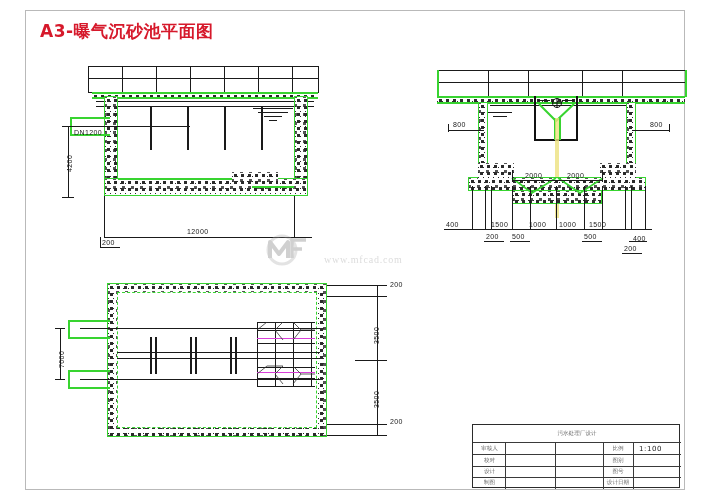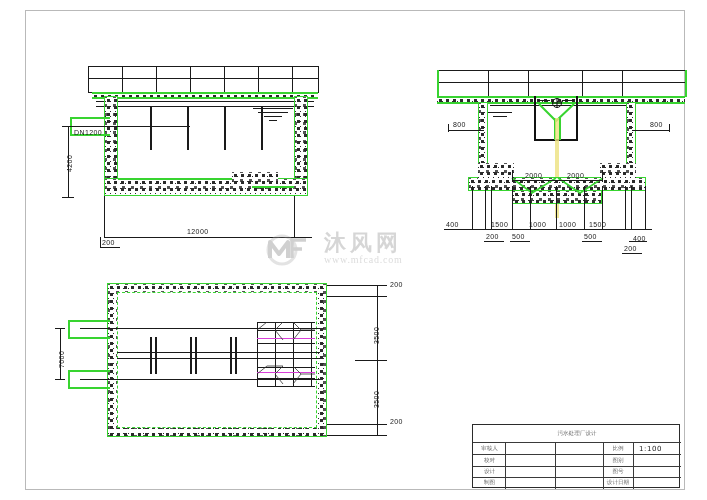--- a/index.html
+++ b/index.html
@@ -53,20 +53,21 @@
   #tb .hdr{font-size:5.6px;color:#6d6d6d;justify-content:center;}
   #tb .big{font-size:6.4px;color:#3c3c3c;justify-content:center;}
   #tb .scale{font-size:7px;color:#222;letter-spacing:.6px;}
 </style>
 </head>
 <body>
 
 <div id="sheet">
   <div id="frame"></div>
 
+  <div class="ttl">A3-曝气沉砂池平面图</div>
 
   <div>
 
     <div class="ln hl" style="left:88px;top:66px;width:230px;"></div>
     <div class="ln hl" style="left:88px;top:78px;width:230px;"></div>
     <div class="ln hl" style="left:88px;top:92px;width:230px;"></div>
     <div class="ln vl" style="left:88px;top:66px;height:27px;"></div>
     <div class="ln vl" style="left:122px;top:66px;height:27px;"></div>
     <div class="ln vl" style="left:156px;top:66px;height:27px;"></div>
     <div class="ln vl" style="left:190px;top:66px;height:27px;"></div>
@@ -270,21 +271,20 @@
     <div class="ln hl" style="left:55px;top:379px;width:10px;"></div>
     <div class="dim v" style="left:58px;top:368px;">7000</div>
   </div>
 
   <div class="wm">
     <svg class="wlogo" viewBox="0 0 50 36">
       <circle cx="20" cy="20" r="14" fill="none" stroke="#b0b0b0" stroke-width="3"></circle>
       <path d="M8,28 L8,12 L17,24 L26,12 L26,28" fill="none" stroke="#7a7a7a" stroke-width="4" stroke-linejoin="round"></path>
       <path d="M30,28 L30,10 L44,10 M30,19 L40,19" fill="none" stroke="#7a7a7a" stroke-width="3.5"></path>
     </svg>
-    <div class="wtxt">沐风网</div>
     <div class="wurl">www.mfcad.com</div>
   </div>
 
   <div id="tb">
     <div class="tbln" style="left:0;top:17px;width:208px;height:1px;"></div>
     <div class="tbln" style="left:0;top:29px;width:208px;height:1px;"></div>
     <div class="tbln" style="left:0;top:41px;width:208px;height:1px;"></div>
     <div class="tbln" style="left:0;top:52px;width:208px;height:1px;"></div>
     <div class="tbln" style="left:32px;top:17px;width:1px;height:47px;"></div>
     <div class="tbln" style="left:82px;top:17px;width:1px;height:47px;"></div>

